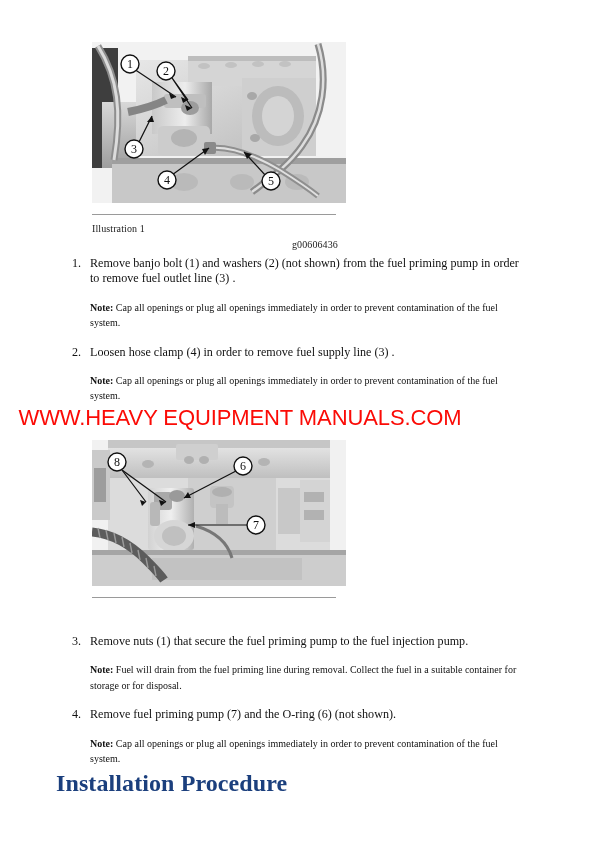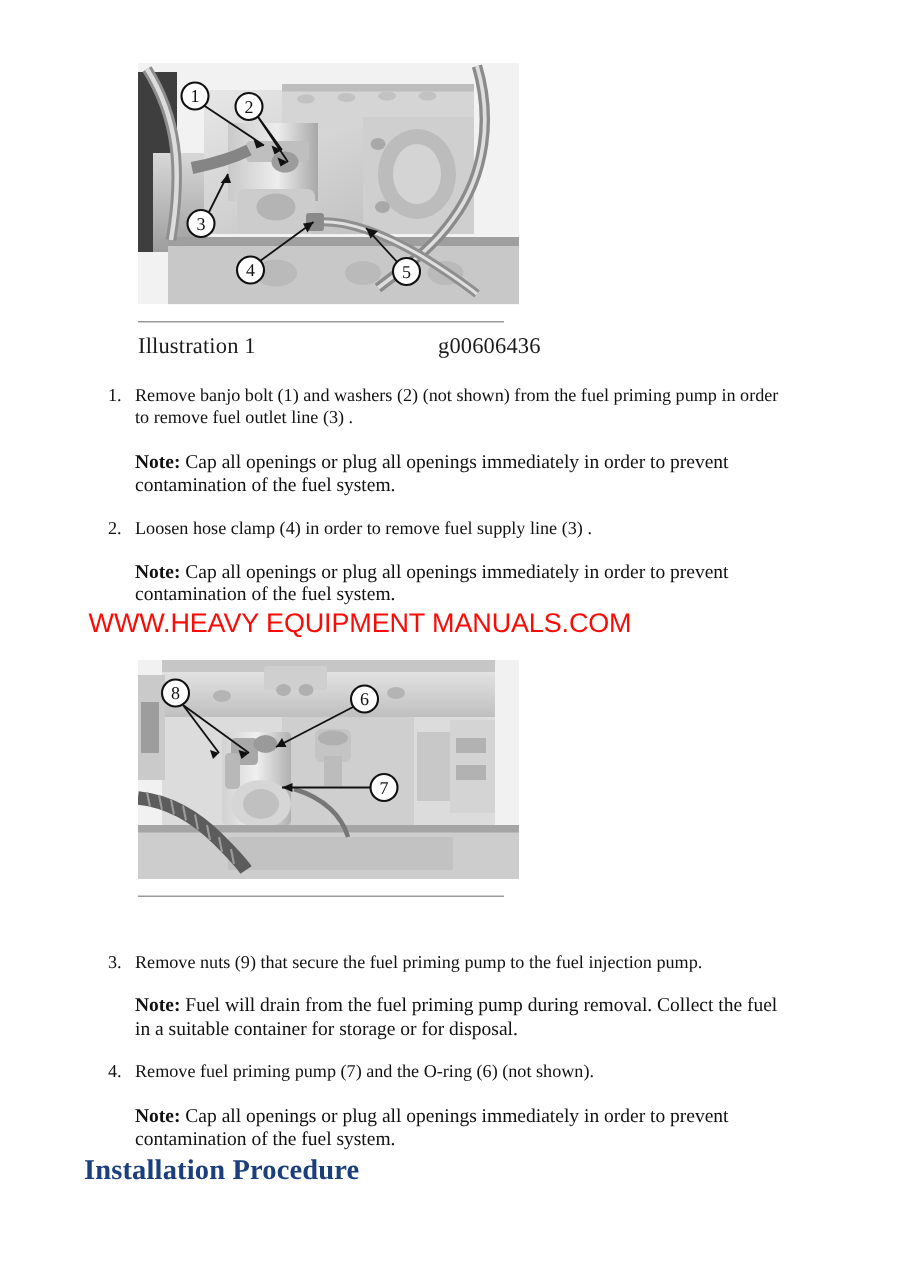--- a/index.html
+++ b/index.html
@@ -47,34 +47,34 @@
     margin-top: 11px;
     height: 0;
     border-top: 1.6px solid #9a9a9a;
     width: 244px;
   }
 
   .figure-caption {
     margin-top: 8px;
     position: relative;
     height: 15px;
-    font-size: 15px;
+    font-size: 10px;
     color: #1a1a1a;
     letter-spacing: 0.1px;
   }
   .figure-caption .cap-title {
     position: absolute;
     left: 0;
     top: 0;
     white-space: nowrap;
   }
   .figure-caption .cap-id {
     position: absolute;
     left: 200px;
-    top: 0;
+    top: 16px;
     white-space: nowrap;
   }
 
   
   .content-block {
     position: absolute;
     left: 72px;
     width: 456px;
   }
   #steps-block-1 { top: 256px; }
@@ -92,52 +92,52 @@
     position: absolute;
     left: 0;
     top: 0;
     width: 14px;
     text-align: left;
   }
   .step .step-text { display: block; }
 
   .note {
     padding-left: 18px;
-    font-size: 13px;
+    font-size: 10px;
     line-height: 15.4px;
     margin-bottom: 14px;
   }
   .note .note-label {
     font-weight: bold;
   }
 
   
   #watermark {
     position: absolute;
     left: 0;
     top: 405px;
     width: 480px;
     text-align: center;
     font-family: "Liberation Sans", "DejaVu Sans", sans-serif;
-    font-size: 18px;
+    font-size: 22px;
     font-weight: 500;
     color: #fb0b06;
     letter-spacing: -0.1px;
     white-space: nowrap;
     z-index: 5;
   }
 
   
   #section-heading {
     position: absolute;
     left: 56px;
     top: 770px;
     font-family: "Liberation Serif", "DejaVu Serif", serif;
     font-weight: bold;
-    font-size: 19px;
+    font-size: 24px;
     color: #1b3f7d;
     letter-spacing: 0.1px;
   }
 </style>
 </head>
 <body>
 
 <div class="page">
 
   <div class="figure" id="figure-1">
@@ -333,24 +333,24 @@
           <text x="164" y="89" fill="#111">7</text>
         </g>
       </svg>
     </div>
     <div class="figure-rule"></div>
   </div>
 
   <div class="content-block" id="steps-block-2">
     <div class="step">
       <span class="step-num">3.</span>
-      <span class="step-text">Remove nuts (9) that secure the fuel priming pump to the fuel injection pump.</span>
+      <span class="step-text">Remove nuts (1) that secure the fuel priming pump to the fuel injection pump.</span>
     </div>
     <div class="note">
-      <span class="note-label">Note:</span><span> Fuel will drain from the fuel priming pump during removal. Collect the fuel in a suitable container for storage or for disposal.</span>
+      <span class="note-label">Note:</span><span> Fuel will drain from the fuel priming line during removal. Collect the fuel in a suitable container for storage or for disposal.</span>
     </div>
     <div class="step">
       <span class="step-num">4.</span>
       <span class="step-text">Remove fuel priming pump (7) and the O-ring (6) (not shown).</span>
     </div>
     <div class="note">
       <span class="note-label">Note:</span><span> Cap all openings or plug all openings immediately in order to prevent contamination of the fuel system.</span>
     </div>
   </div>
 

